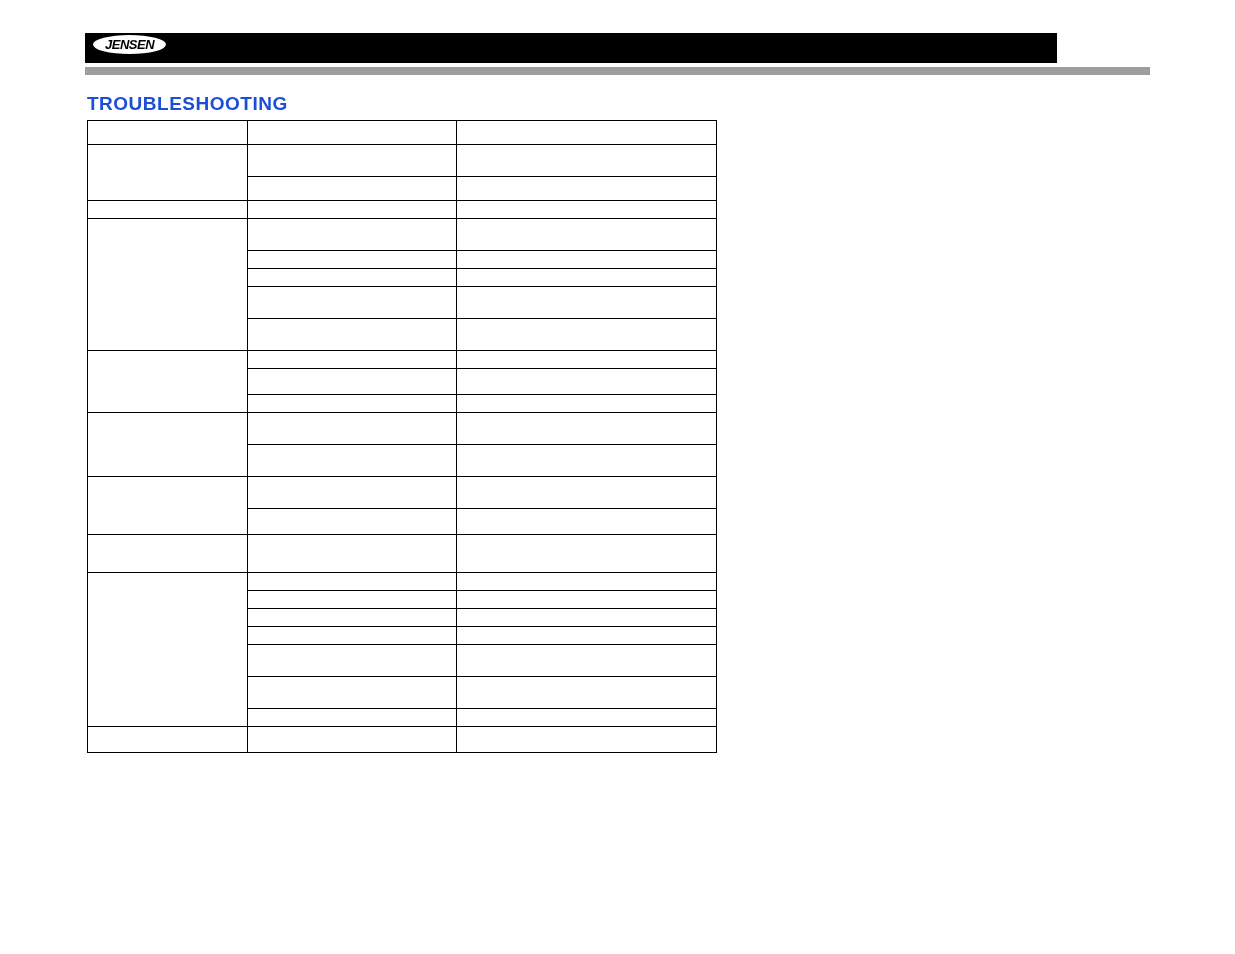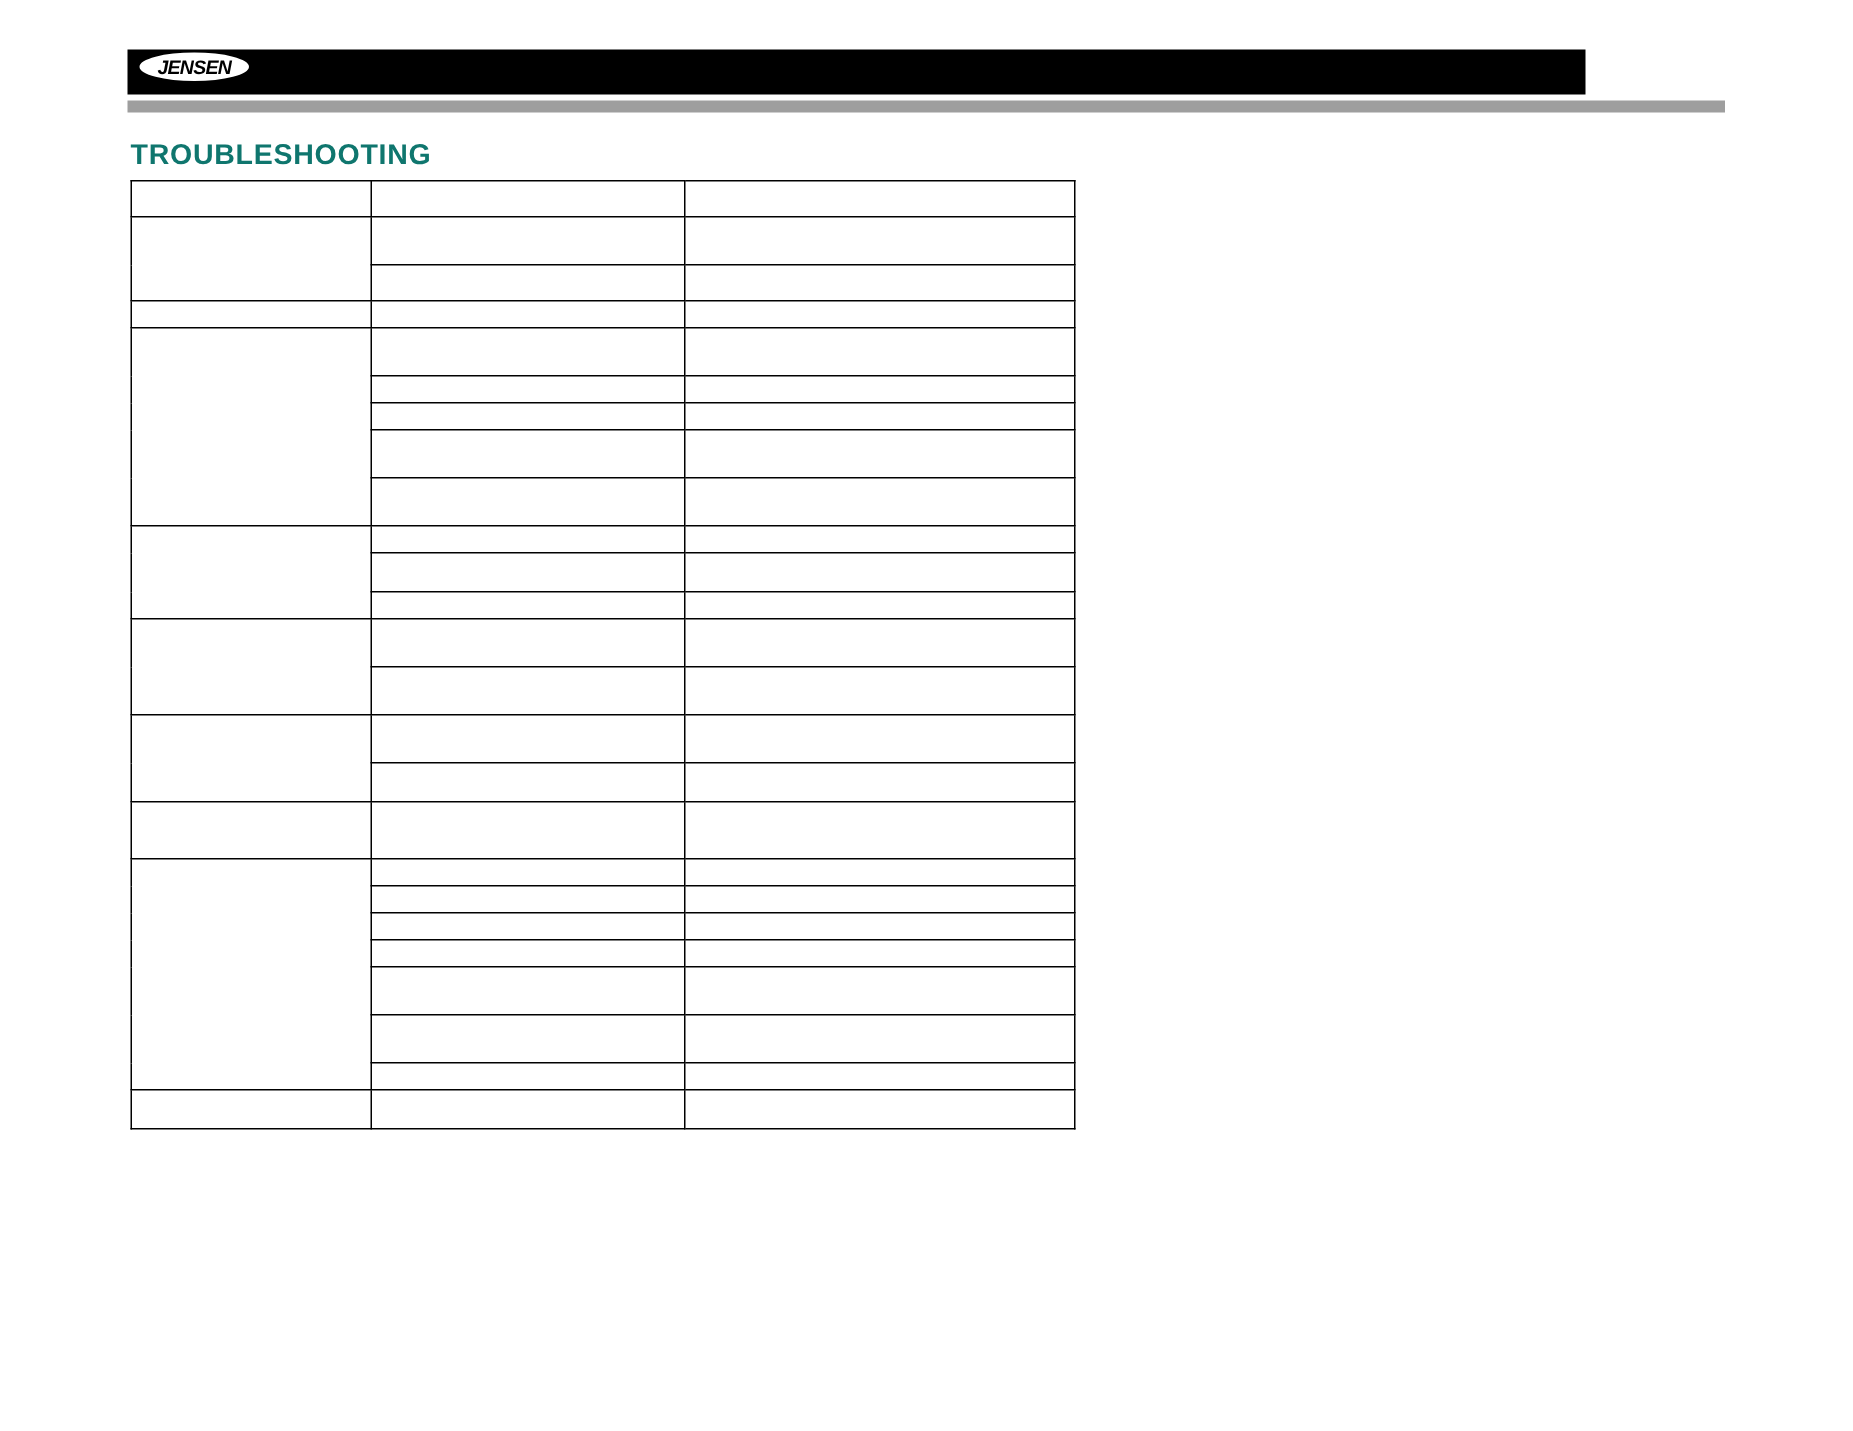--- a/index.html
+++ b/index.html
@@ -47,21 +47,21 @@
       background: #9e9e9e;
     }
     .heading {
       position: absolute;
       left: 87px;
       top: 93px;
       font-family: 'Arial Black', Arial, sans-serif;
       font-weight: 900;
       font-size: 19px;
       letter-spacing: 0.5px;
-      color: #0f766e;
+      color: #1d4ed8;
     }
     .table-wrap {
       position: absolute;
       left: 87px;
       top: 120px;
       width: 630px;
     }
     table {
       border-collapse: collapse;
       width: 100%;

